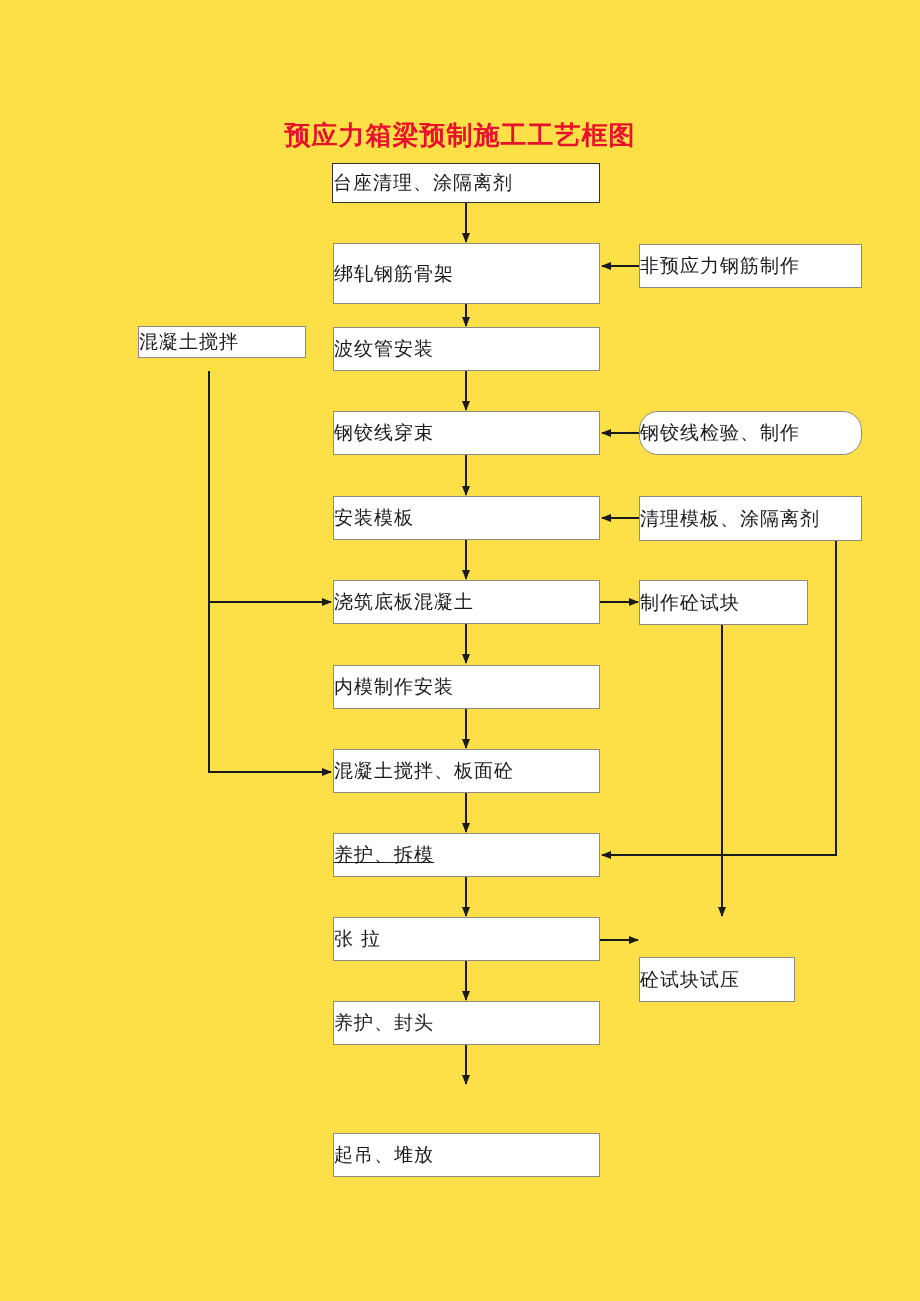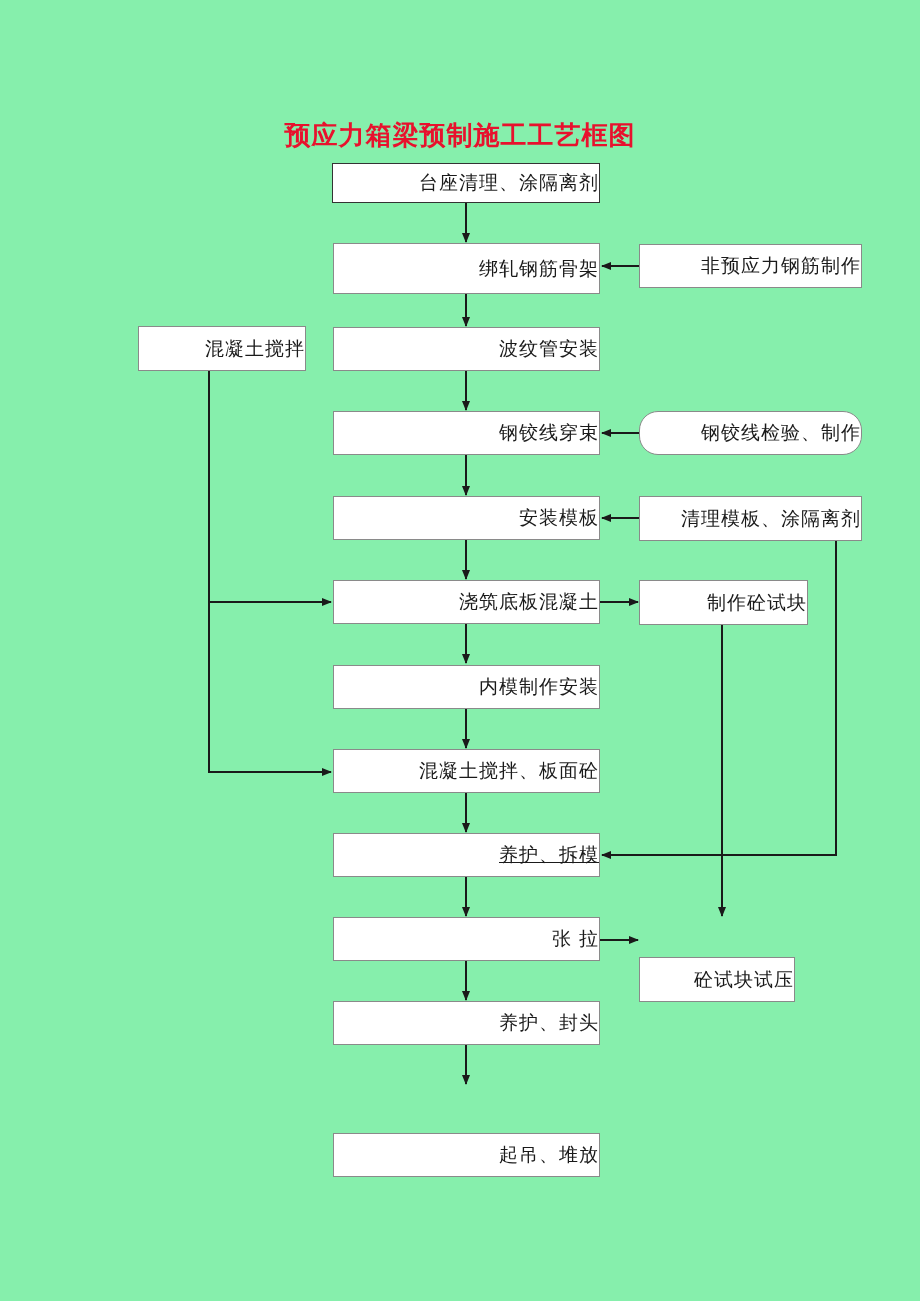--- a/index.html
+++ b/index.html
@@ -4,21 +4,21 @@
 <style>
   html, body {
     margin: 0;
     padding: 0;
     background: #ffffff;
   }
   #page {
     position: relative;
     width: 920px;
     height: 1301px;
-    background: #86efac;
+    background: #fde047;
     font-family: "DejaVu Sans", "Liberation Sans", sans-serif;
     overflow: hidden;
   }
   .title {
     position: absolute;
     left: 0;
     top: 118px;
     width: 920px;
     text-align: center;
     color: #e8112d;
@@ -27,21 +27,21 @@
     letter-spacing: 1px;
     white-space: nowrap;
   }
   .node {
     position: absolute;
     box-sizing: border-box;
     border: 1px solid #8a8a8a;
     background: #ffffff;
     display: flex;
     align-items: center;
-    justify-content: flex-end;
+    justify-content: flex-start;
     color: #1a1a1a;
     font-size: 19px;
     letter-spacing: 1px;
     white-space: nowrap;
   }
   .node.strong {
     border-color: #333333;
     border-width: 1.6px;
   }
   .node .lbl { display: block; }
@@ -95,21 +95,21 @@
 
       <line x1="722" y1="625" x2="722" y2="916" marker-end="url(#ah)"></line>
 
       <line x1="600" y1="940" x2="638" y2="940" marker-end="url(#ah)"></line>
     </g>
   </svg>
 
   <div class="node strong" style="left:332px; top:163px; width:268px; height:40px;">
     <span class="lbl">台座清理、涂隔离剂</span>
   </div>
-  <div class="node" style="left:333px; top:243px; width:267px; height:51px;padding-left:32px;">
+  <div class="node" style="left:333px; top:243px; width:267px; height:61px;">
     <span class="lbl">绑轧钢筋骨架</span>
   </div>
   <div class="node" style="left:333px; top:327px; width:267px; height:44px;">
     <span class="lbl">波纹管安装</span>
   </div>
   <div class="node" style="left:333px; top:411px; width:267px; height:44px;">
     <span class="lbl">钢铰线穿束</span>
   </div>
   <div class="node" style="left:333px; top:496px; width:267px; height:44px;">
     <span class="lbl">安装模板</span>
@@ -129,21 +129,21 @@
   <div class="node" style="left:333px; top:917px; width:267px; height:44px;">
     <span class="lbl">张    拉</span>
   </div>
   <div class="node" style="left:333px; top:1001px; width:267px; height:44px;">
     <span class="lbl">养护、封头</span>
   </div>
   <div class="node" style="left:333px; top:1085px; width:267px; height:44px;margin-top:48px;">
     <span class="lbl">起吊、堆放</span>
   </div>
 
-  <div class="node" style="left:138px; top:326px; width:168px; height:45px;padding-left:14px;">
+  <div class="node" style="left:138px; top:326px; width:168px; height:32px;">
     <span class="lbl">混凝土搅拌</span>
   </div>
 
   <div class="node" style="left:639px; top:244px; width:223px; height:44px;">
     <span class="lbl">非预应力钢筋制作</span>
   </div>
   <div class="node" style="left:639px; top:411px; width:223px; height:44px;border-radius:19px;">
     <span class="lbl">钢铰线检验、制作</span>
   </div>
   <div class="node" style="left:639px; top:496px; width:223px; height:45px;">

